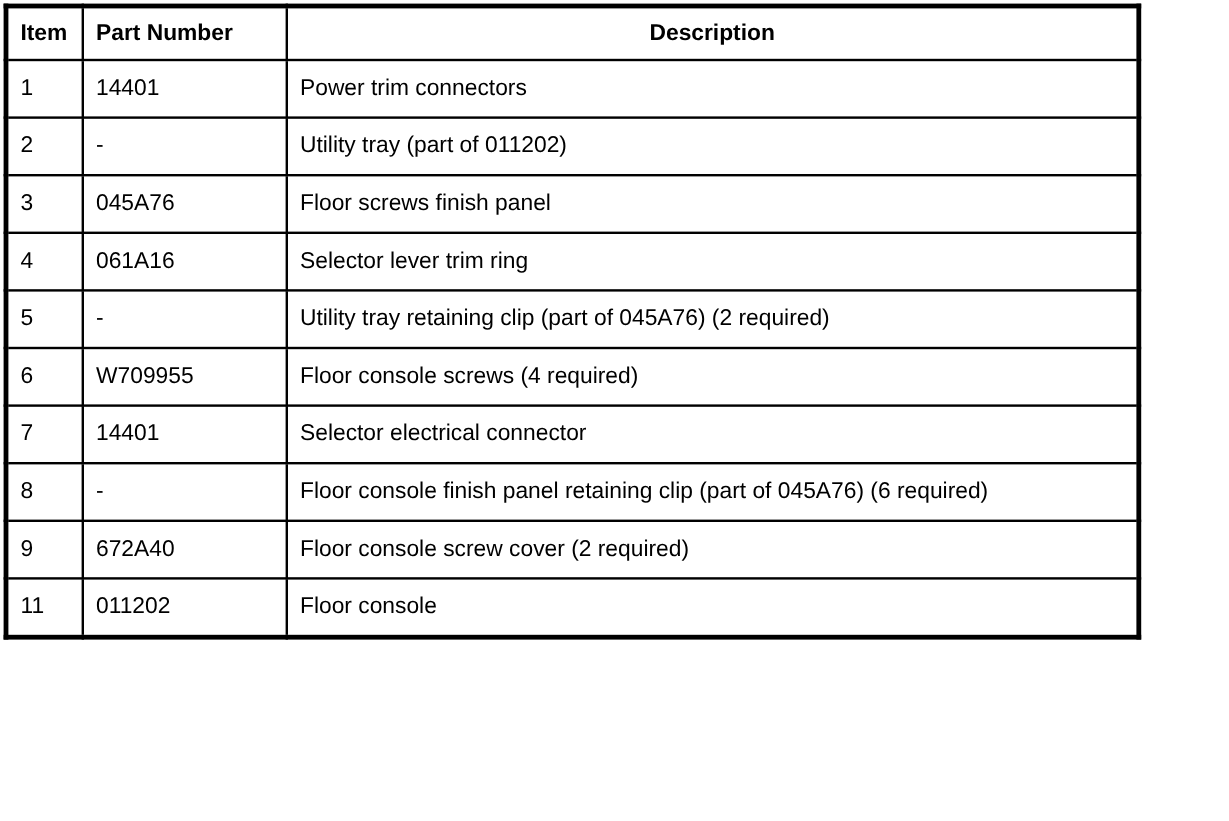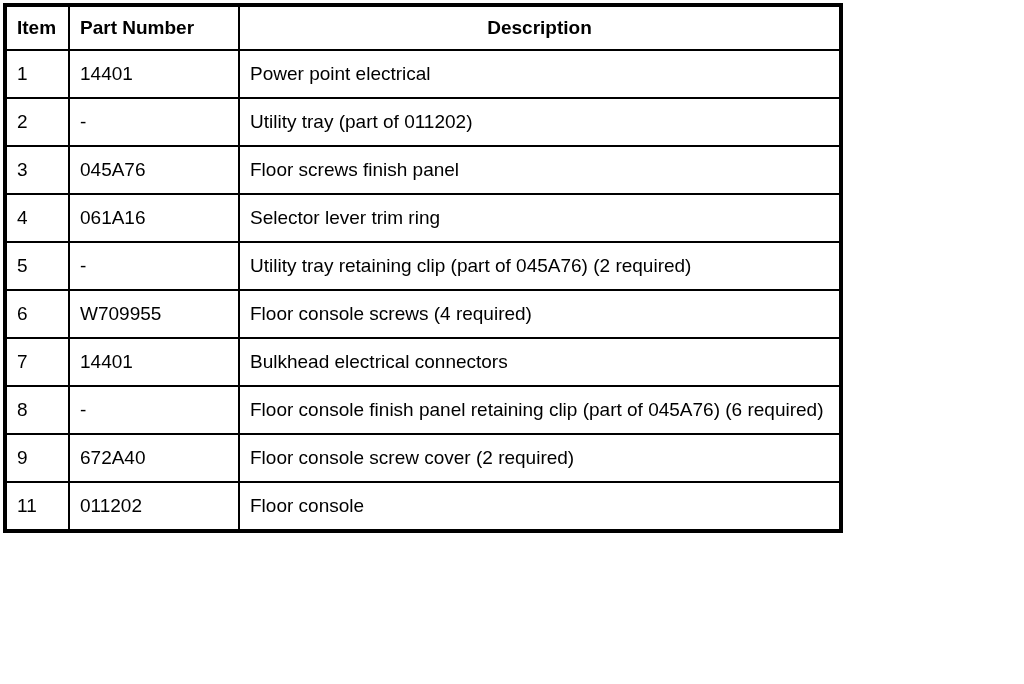--- a/index.html
+++ b/index.html
@@ -8,21 +8,21 @@
     background: #ffffff;
     width: 1024px;
     height: 684px;
     font-family: "Liberation Sans", sans-serif;
     color: #000000;
   }
   table.parts-table {
     border-collapse: collapse;
     table-layout: fixed;
     margin: 3px 0 0 3px;
-    width: 840px;
+    width: 948px;
     border: 4px solid #000000;
     background: #ffffff;
   }
   .parts-table th,
   .parts-table td {
     border: 2px solid #000000;
     vertical-align: middle;
     padding: 0 4px 0 10px;
     font-size: 19px;
     line-height: 1.15;
@@ -61,21 +61,21 @@
       <th>Item</th>
       <th>Part Number</th>
       <th class="desc-header">Description</th>
     </tr>
   </thead>
   <tbody>
 
       <tr>
         <td>1</td>
         <td>14401</td>
-        <td>Power point electrical</td>
+        <td>Power trim connectors</td>
       </tr>
 
       <tr>
         <td>2</td>
         <td>-</td>
         <td>Utility tray (part of 011202)</td>
       </tr>
 
       <tr>
         <td>3</td>
@@ -97,21 +97,21 @@
 
       <tr>
         <td>6</td>
         <td>W709955</td>
         <td>Floor console screws (4 required)</td>
       </tr>
 
       <tr>
         <td>7</td>
         <td>14401</td>
-        <td>Bulkhead electrical connectors</td>
+        <td>Selector electrical connector</td>
       </tr>
 
       <tr>
         <td>8</td>
         <td>-</td>
         <td>Floor console finish panel retaining clip (part of 045A76) (6 required)</td>
       </tr>
 
       <tr>
         <td>9</td>

